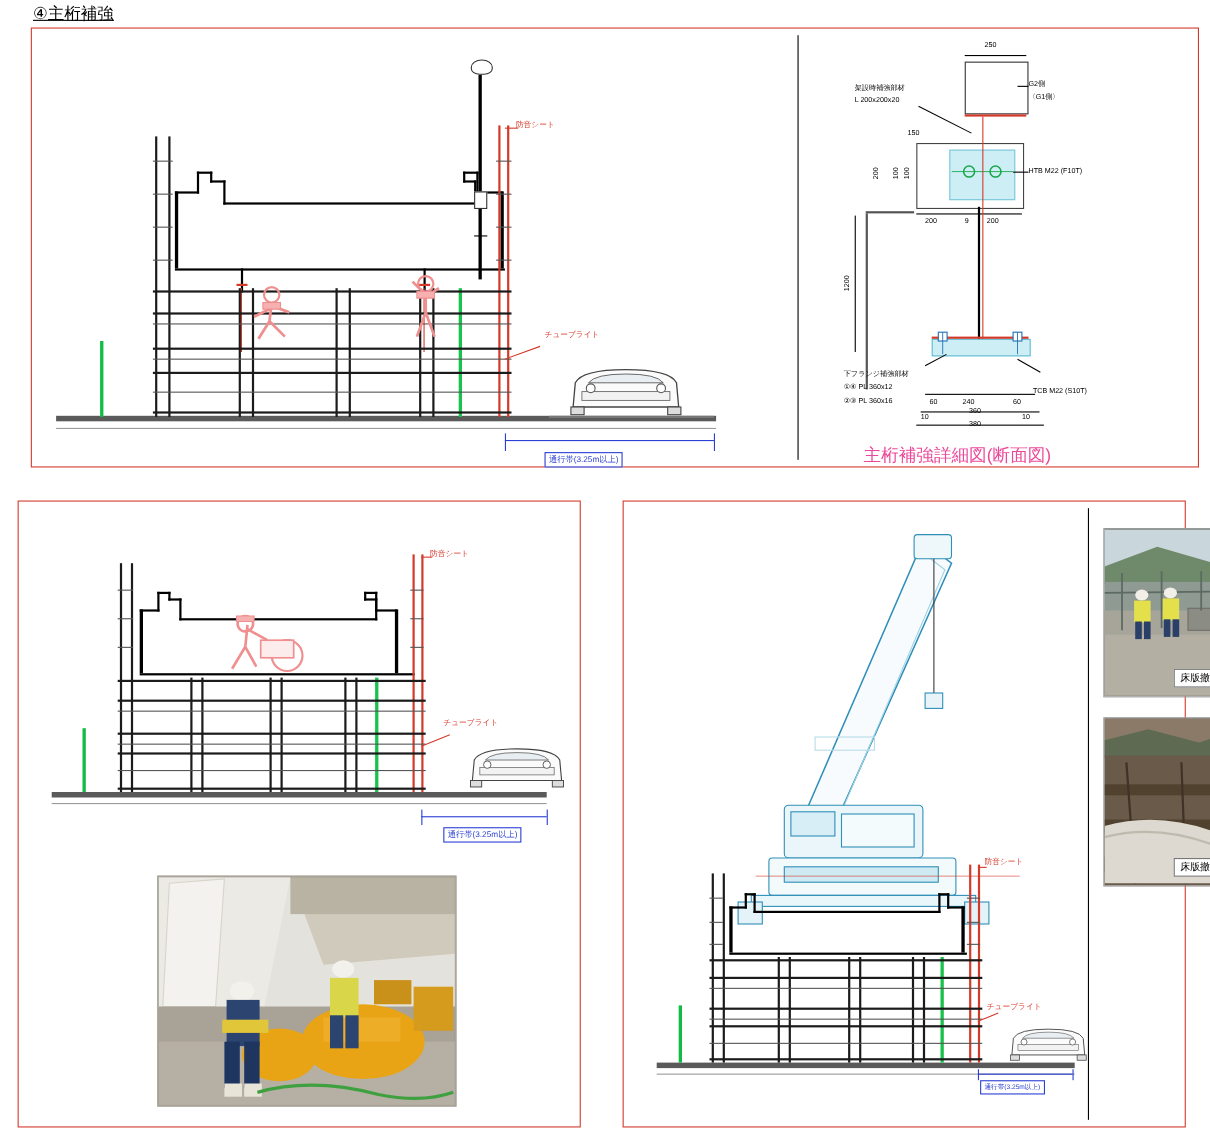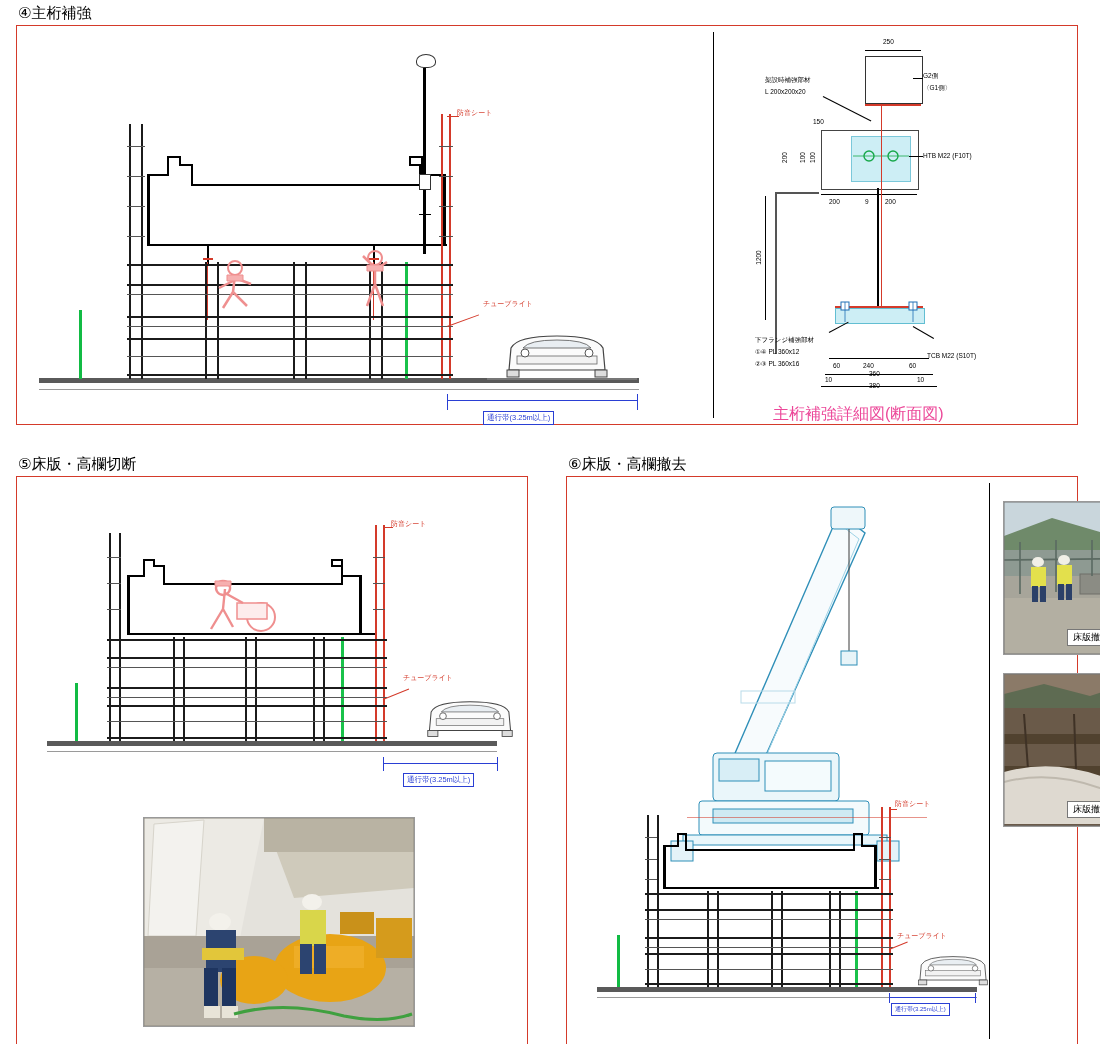--- a/index.html
+++ b/index.html
@@ -1,20 +1,20 @@
 <!DOCTYPE html>
 <html><head>
 <meta charset="utf-8">
 <style>
   html,body{margin:0;padding:0;}
   body{width:1100px;height:1044px;background:#ffffff;font-family:"Liberation Sans","DejaVu Sans",sans-serif;color:#000;position:relative;overflow:hidden;}
   .panel-title{font-size:15px;line-height:18px;color:#000;margin:0 0 3px 2px;white-space:nowrap;}
   .panel{border:1.5px solid #d43a2a;box-sizing:border-box;position:relative;background:#fff;}
   
-  #sec4{position:absolute;left:16px;top:4px;width:1062px;}
+  #sec4{position:absolute;left:28px;top:4px;width:1062px;text-decoration:underline;}
   #sec4 .panel{height:400px;}
   .divider-v{position:absolute;top:6px;bottom:6px;width:1px;background:#000;}
   
   .ground{position:absolute;background:#5a5a5a;}
   .ln{position:absolute;background:#000;}
   .lnr{position:absolute;background:#d43a2a;}
   .lng{position:absolute;background:#11bb44;}
   .lbl{position:absolute;font-size:7px;color:#d43a2a;white-space:nowrap;}
   .lbl-bk{position:absolute;font-size:6.5px;color:#000;white-space:nowrap;}
   .lbl-bl{position:absolute;font-size:7.5px;color:#2a3fd4;white-space:nowrap;border:.8px solid #2a3fd4;padding:1px 3px;background:#fff;}
@@ -215,21 +215,20 @@
       <div class="lbl-bk" style="left:200px;top:350px;">10</div>
       <div class="ln" style="left:104px;top:360px;width:116px;height:1px;"></div>
       <div class="lbl-bk" style="left:152px;top:356px;">380</div>
 
       <div class="dwgtitle" style="left:56px;top:378px;">主桁補強詳細図(断面図)</div>
     </div>
   </div>
 </div>
 
 <div id="sec5">
-  <div class="panel-title">⑤床版・高欄切断</div>
   <div class="panel">
 
     <div style="position:absolute;left:0;top:0;width:510px;height:310px;">
       <div class="ground" style="left:30px;top:264px;width:450px;height:5px;"></div>
       <div class="ln" style="left:30px;top:274px;width:450px;height:1px;background:#9a9a9a;"></div>
 
       <div style="position:absolute;left:110px;top:82px;width:250px;height:76px;">
         <div class="ln" style="left:0;top:74px;width:250px;height:2px;"></div>
         <div class="ln" style="left:0;top:16px;width:3px;height:58px;"></div>
         <div class="ln" style="left:0;top:16px;width:18px;height:2px;"></div>
@@ -337,21 +336,20 @@
         </g>
 
         <path d="M90 196 Q140 182 200 198 Q240 206 268 196" fill="none" stroke="#3fa03f" stroke-width="3"></path>
         <rect x="0" y="0" width="270" height="208" fill="none" stroke="#8e8a80"></rect>
       </svg>
     </div>
   </div>
 </div>
 
 <div id="sec6">
-  <div class="panel-title">⑥床版・高欄撤去</div>
   <div class="panel">
 
     <div class="divider-v" style="left:422px;"></div>
 
     <svg style="position:absolute;left:86px;top:26px;" width="300" height="380" viewBox="0 0 300 380">
 
       <path d="M186 10 L212 30 L96 290 L70 278 Z" fill="#f7fbfd" stroke="#2f8fb8" stroke-width="1.4"></path>
       <path d="M180 16 L206 36 L100 284" fill="none" stroke="#9fd3e6" stroke-width="1"></path>
       <rect x="178" y="4" width="34" height="22" rx="3" fill="#eef7fa" stroke="#2f8fb8"></rect>
       <line x1="196" y1="26" x2="196" y2="150" stroke="#3a3a3a" stroke-width="1"></line>

